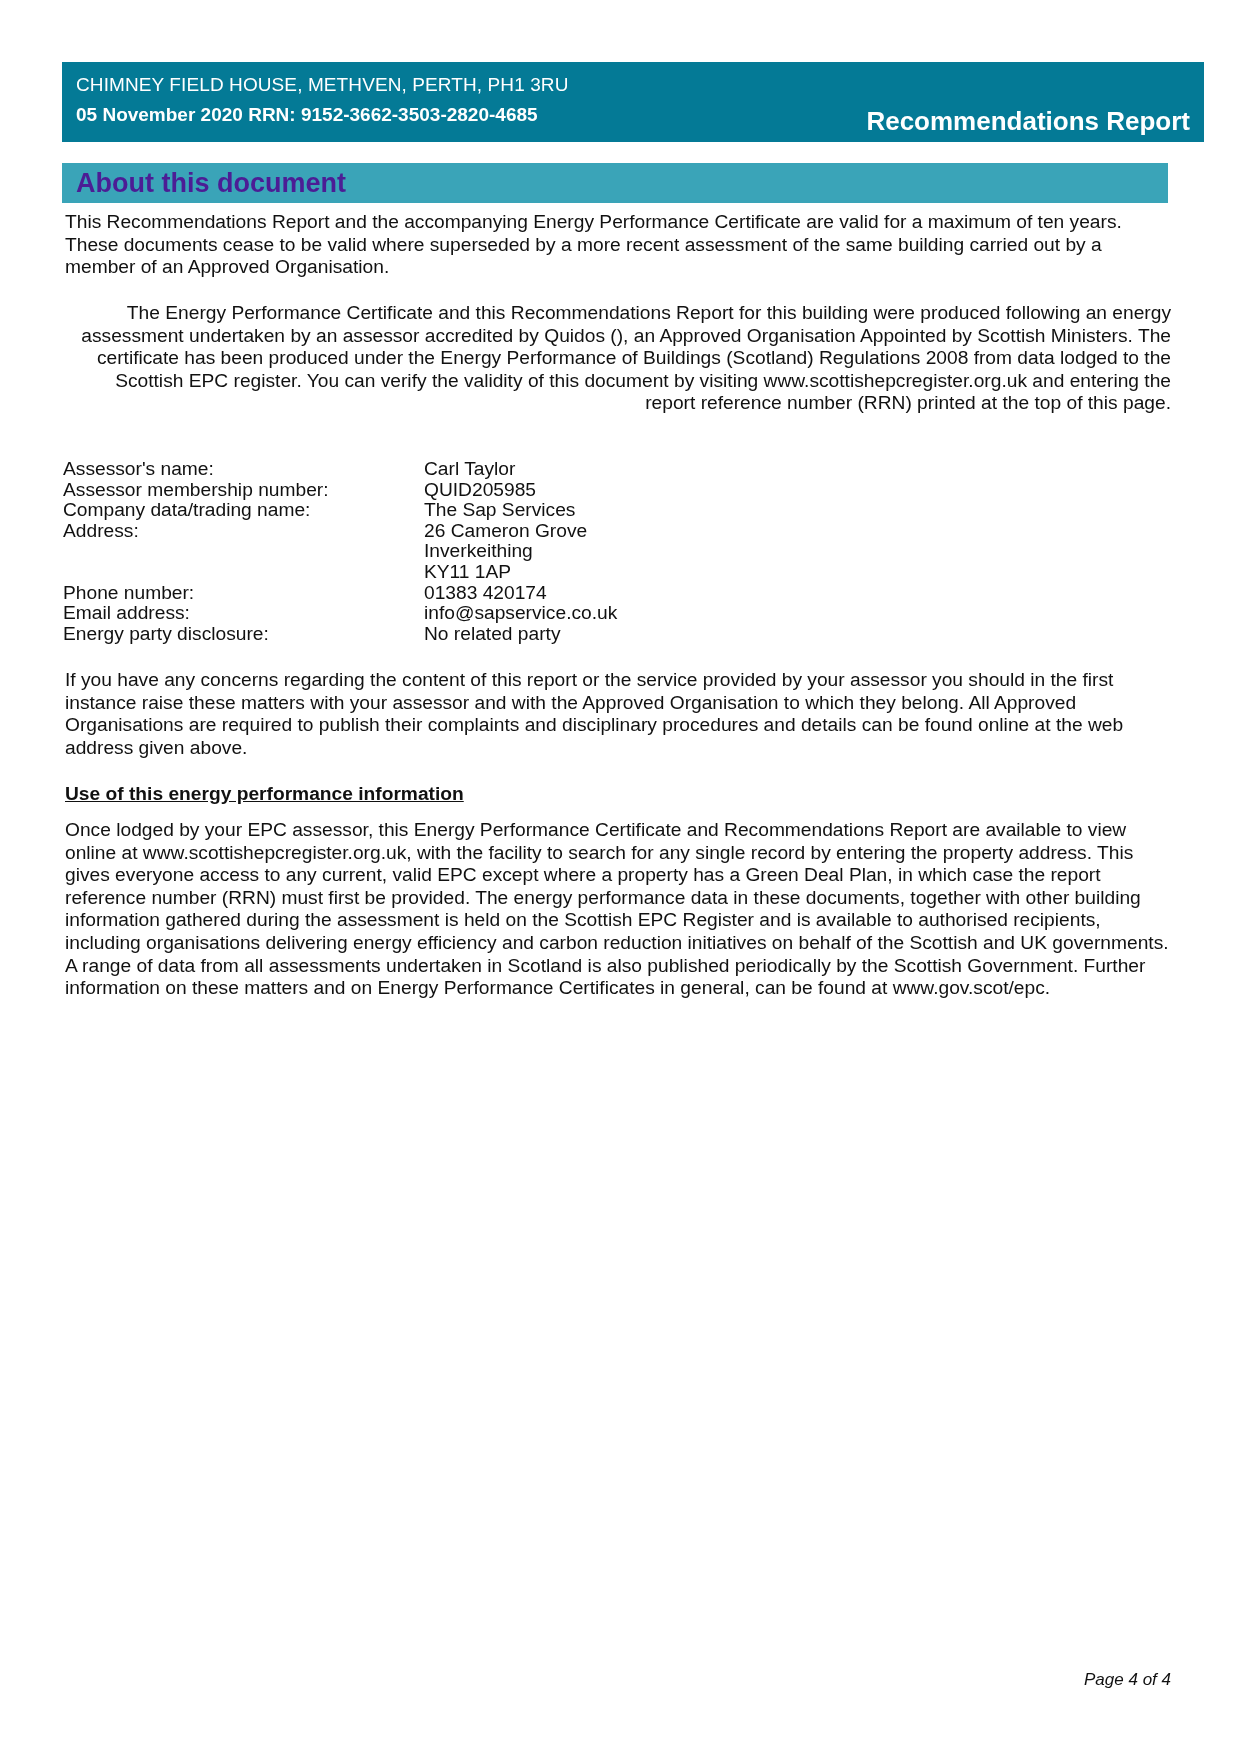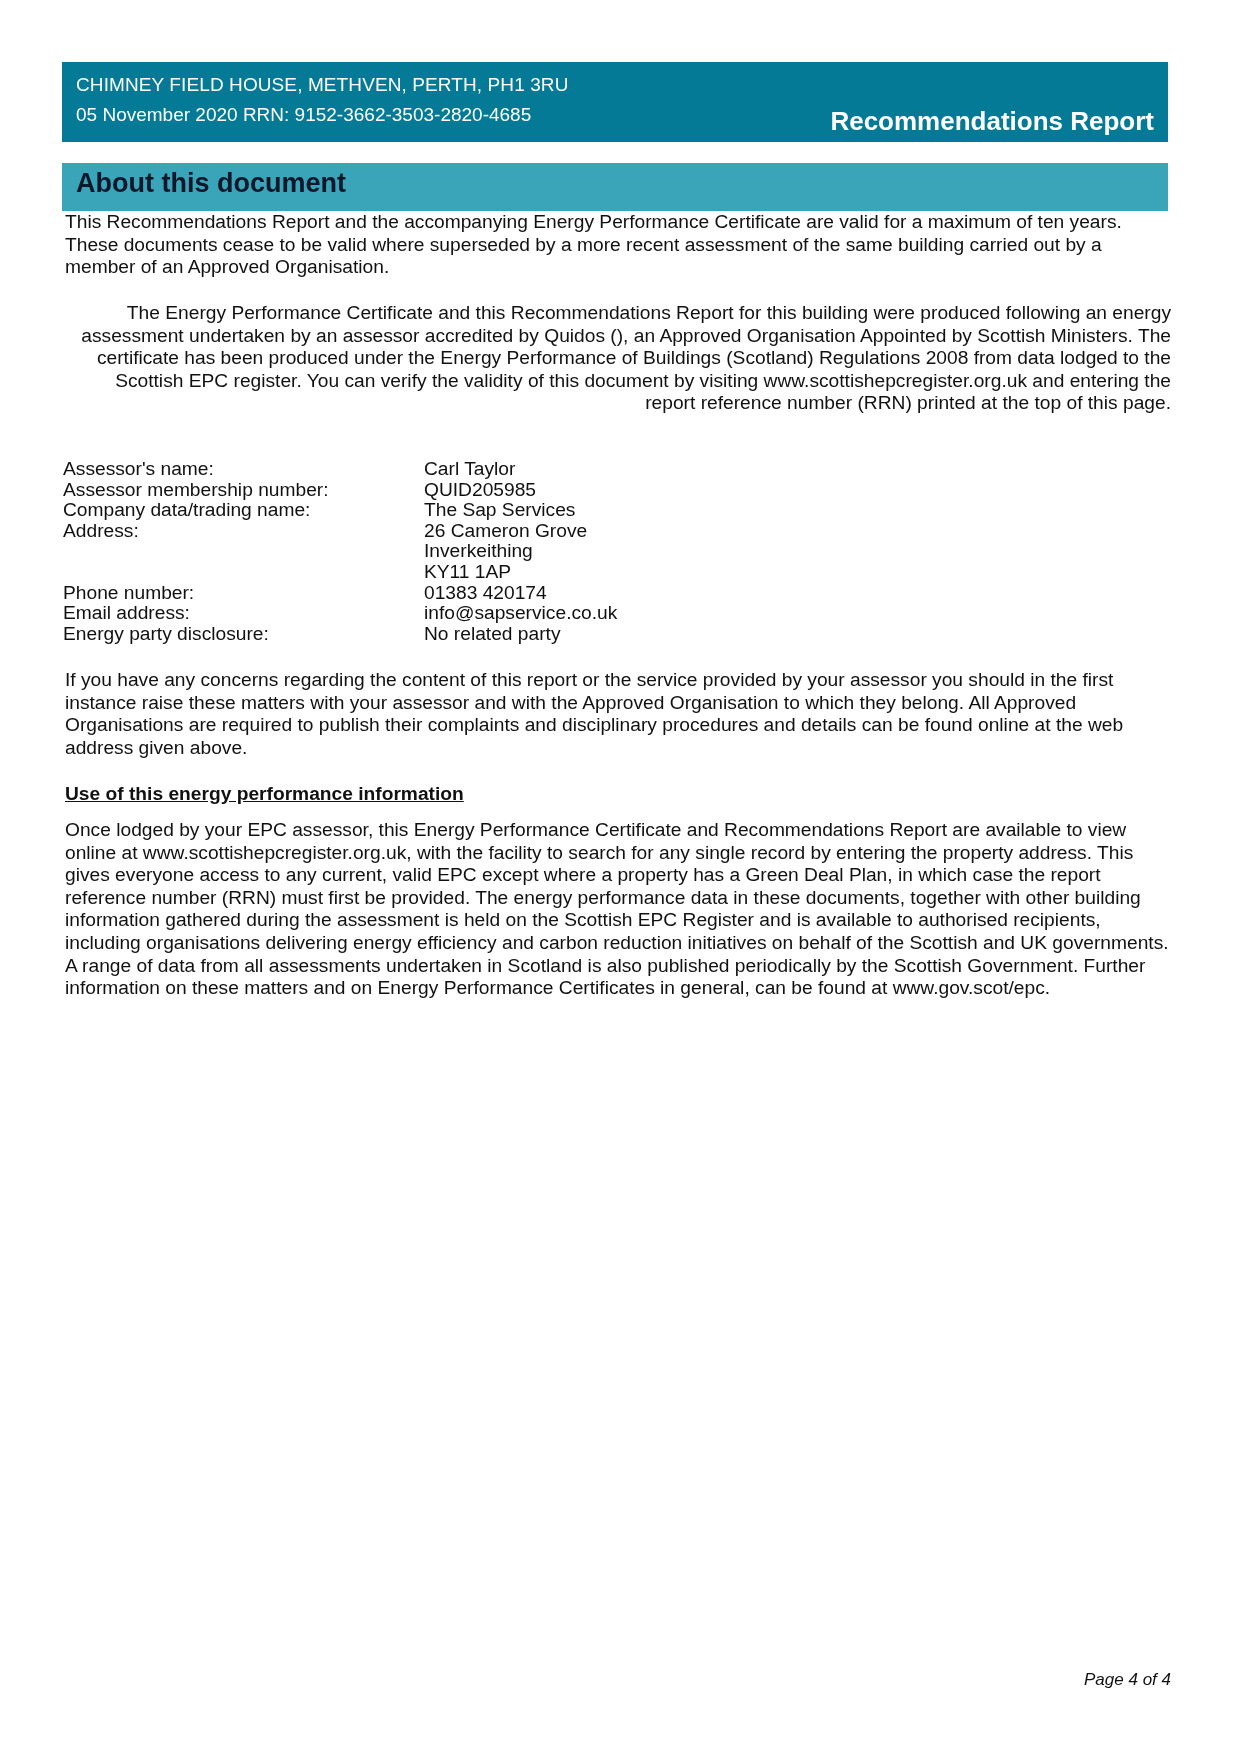--- a/index.html
+++ b/index.html
@@ -2,44 +2,44 @@
 <html><head>
   <meta charset="utf-8">
   <style>
     html, body { margin: 0; padding: 0; background: #ffffff; }
     body { width: 1240px; height: 1755px; position: relative; font-family: "Liberation Sans", sans-serif; color: #111; }
     .header {
       position: absolute; left: 62px; top: 62px; width: 1106px; height: 80px;
       background: #047a96; color: #fff;
     }
     .header .addr { position: absolute; left: 14px; top: 12px; font-size: 19px; letter-spacing: 0.1px; }
-    .header .rrn { position: absolute; left: 14px; top: 42px; font-size: 19px; }
+    .header .rrn { position: absolute; left: 14px; top: 42px; font-size: 19px; font-weight: bold; }
     .header .title { position: absolute; right: 14px; top: 44px; font-size: 26px; font-weight: bold; }
     .section-bar {
-      position: absolute; left: 62px; top: 163px; width: 1106px; height: 48px;
-      background: #3aa4b8; color: #0f172a;
+      position: absolute; left: 62px; top: 163px; width: 1106px; height: 40px;
+      background: #3aa4b8; color: #4c1d95;
     }
     .section-bar .label { position: absolute; left: 14px; top: 5px; font-size: 27px; font-weight: bold; }
     .content { position: absolute; left: 63px; top: 209px; width: 1110px; font-size: 19.2px; line-height: 22.6px; }
     .content p { margin: 2px; }
     .p1 { position: absolute; top: 0; }
     .p2 { position: absolute; top: 91px; text-align: right; }
     .details { position: absolute; top: 250px; width: 700px; }
     .row { display: flex; line-height: 20.6px; }
     .row .k { width: 361px; }
     .row .v { }
     .p3 { position: absolute; top: 458px; }
     .sub-h { position: absolute; top: 572px; font-weight: bold; text-decoration: underline; }
     .p4 { position: absolute; top: 608px; }
     .footer { position: absolute; right: 69px; top: 1670px; font-size: 17px; font-style: italic; }
   </style>
 </head>
 <body>
 
-<div class="header" style="background: rgb(4, 122, 150);">
+<div class="header" style="background: rgb(4, 122, 150); padding-left: 36px;">
   <div class="addr">CHIMNEY FIELD HOUSE, METHVEN, PERTH, PH1 3RU</div>
   <div class="rrn">05 November 2020 RRN: 9152-3662-3503-2820-4685</div>
   <div class="title">Recommendations Report</div>
 </div>
 
 <div class="section-bar" style="background: rgb(58, 164, 184);">
   <div class="label">About this document</div>
 </div>
 
 <div class="content">

